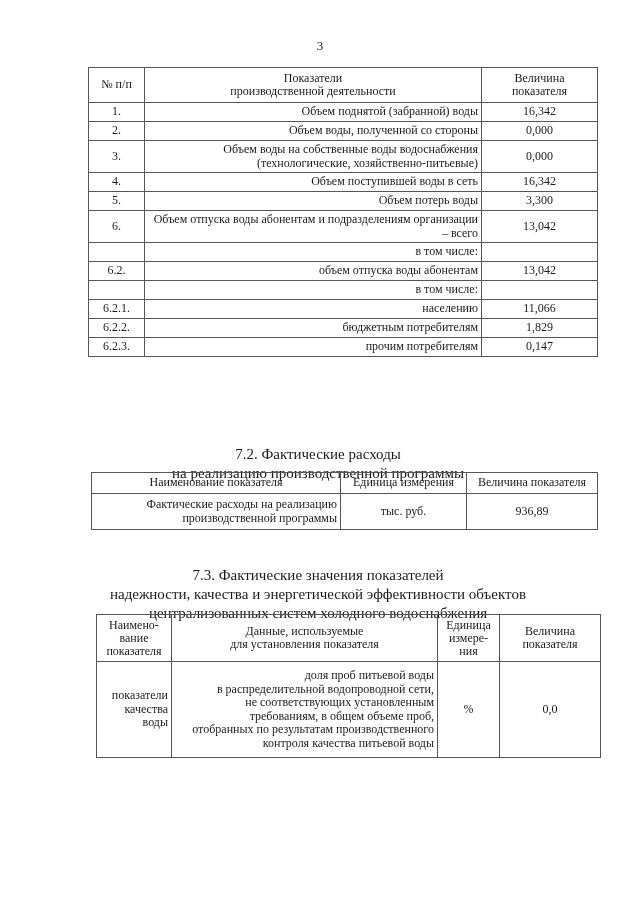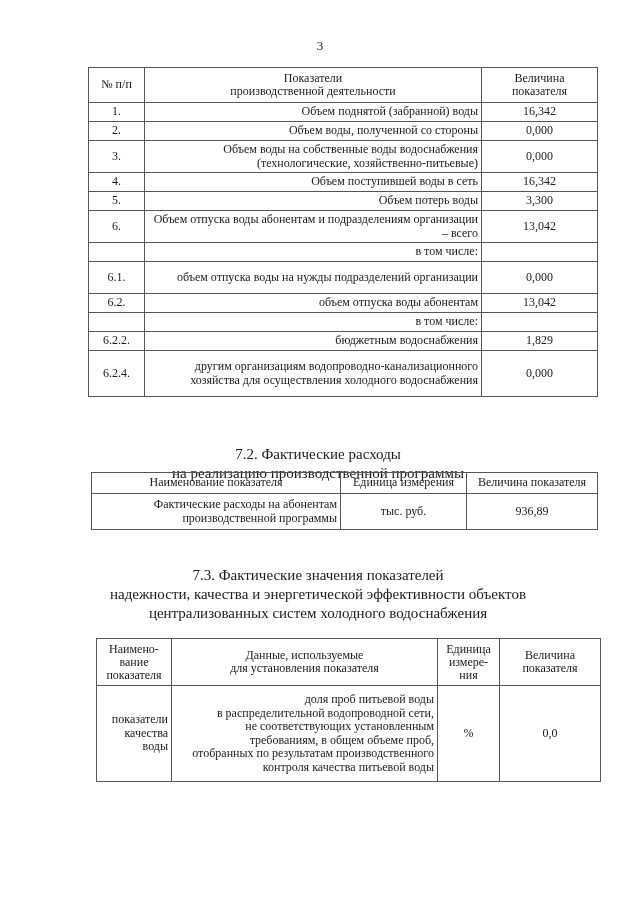--- a/index.html
+++ b/index.html
@@ -36,21 +36,21 @@
   #s72 { top: 445px; }
   #s73 { top: 566px; }
   
   #t2 { left: 91px; top: 472px; width: 506px; }
   #t2 .col1 { width: 249px; }
   #t2 .col2 { width: 126px; }
   #t2 .col3 { width: 131px; }
   #t2 thead td { height: 20px; }
   #t2 tbody td { height: 35px; }
   
-  #t3 { left: 96px; top: 638px; width: 504px; }
+  #t3 { left: 96px; top: 614px; width: 504px; }
   #t3 .col1 { width: 75px; }
   #t3 .col2 { width: 266px; }
   #t3 .col3 { width: 62px; }
   #t3 .col4 { width: 101px; }
   #t3 thead td { height: 46px; line-height: 13px; }
   #t3 tbody td { height: 95px; }
   .multiline { white-space: pre-line; }
 </style>
 </head>
 <body>
@@ -101,44 +101,44 @@
     <tr class="r2">
       <td class="c">6.</td>
       <td class="l">Объем отпуска воды абонентам и подразделениям организации – всего</td>
       <td class="c">13,042</td>
     </tr>
     <tr class="r1">
       <td class="c"></td>
       <td class="l indent">в том числе:</td>
       <td class="c"></td>
     </tr>
-    <tr class="r2">
-      <td class="c">6.1.</td>
-      <td class="l indent">объем отпуска воды на нужды подразделений организации</td>
-      <td class="c">0,000</td>
-    </tr>
     <tr class="r1">
       <td class="c">6.2.</td>
       <td class="l indent">объем отпуска воды абонентам</td>
       <td class="c">13,042</td>
     </tr>
     <tr class="r1">
       <td class="c"></td>
       <td class="l indent">в том числе:</td>
       <td class="c"></td>
     </tr>
     <tr class="r1">
+      <td class="c">6.2.1.</td>
+      <td class="l indent">населению</td>
+      <td class="c">11,066</td>
+    </tr>
+    <tr class="r1">
       <td class="c">6.2.2.</td>
-      <td class="l indent">бюджетным водоснабжения</td>
+      <td class="l indent">бюджетным потребителям</td>
       <td class="c">1,829</td>
     </tr>
-    <tr class="r3">
-      <td class="c">6.2.4.</td>
-      <td class="l indent">другим организациям водопроводно-канализационного хозяйства для осуществления холодного водоснабжения</td>
-      <td class="c">0,000</td>
+    <tr class="r1">
+      <td class="c">6.2.3.</td>
+      <td class="l indent">прочим потребителям</td>
+      <td class="c">0,147</td>
     </tr>
   </tbody>
 </table>
 
 <div id="s72" class="section-title multiline">7.2. Фактические расходы
 на реализацию производственной программы</div>
 
 <table id="t2">
   <colgroup>
       <col class="col1">
@@ -147,21 +147,21 @@
     </colgroup>
   <thead>
     <tr>
       <td class="c">Наименование показателя</td>
       <td class="c">Единица измерения</td>
       <td class="c">Величина показателя</td>
     </tr>
   </thead>
   <tbody>
     <tr>
-      <td class="l">Фактические расходы на абонентам производственной программы</td>
+      <td class="l">Фактические расходы на реализацию производственной программы</td>
       <td class="c">тыс. руб.</td>
       <td class="c">936,89</td>
     </tr>
   </tbody>
 </table>
 
 <div id="s73" class="section-title multiline">7.3. Фактические значения показателей
 надежности, качества и энергетической эффективности объектов
 централизованных систем холодного водоснабжения</div>
 

